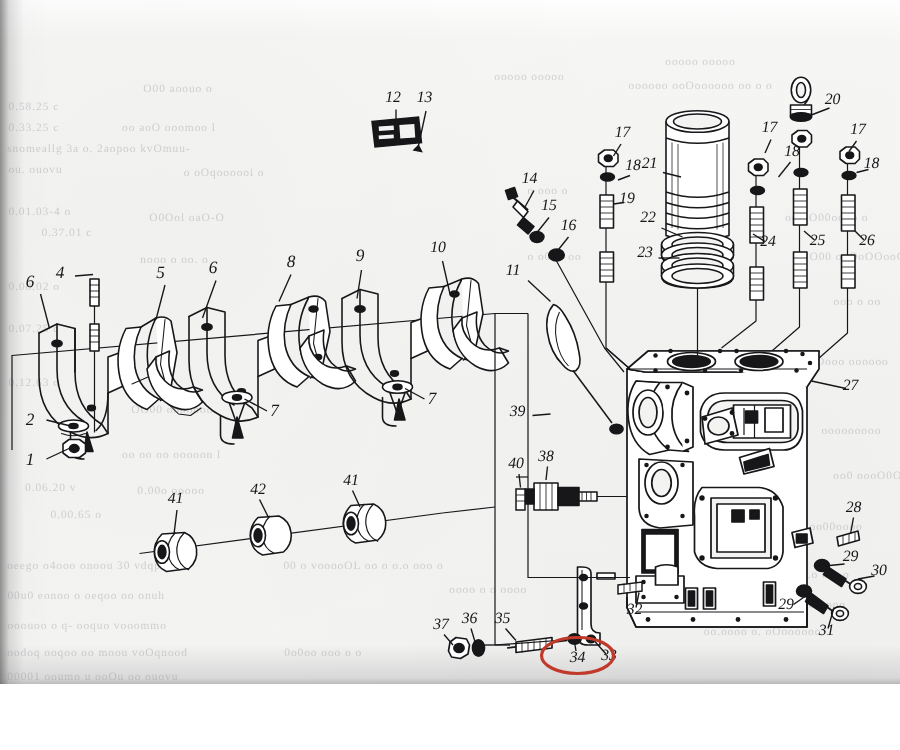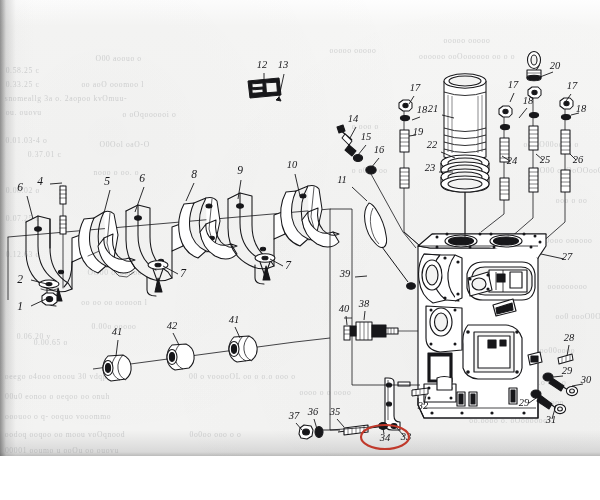--- a/index.html
+++ b/index.html
@@ -69,21 +69,21 @@
   <div id="ghost-layer">
       <div class="ghost" style="left: 6px; top: 66px;">0.58.25 c</div>
       <div class="ghost" style="left: 6px; top: 80px;">0.33.25 c</div>
       <div class="ghost" style="left: 6px; top: 94px;">snomeallg 3a  o.  2aopoo kvOmuu-</div>
       <div class="ghost" style="left: 6px; top: 108px;">ou. ouovu</div>
       <div class="ghost" style="left: 6px; top: 136px;">0.01.03-4 o</div>
       <div class="ghost" style="left: 4px; top: 150px; margin-left: 24px;">0.37.01  c</div>
       <div class="ghost" style="left: 6px; top: 186px; text-align: right;">0.08.02 o</div>
       <div class="ghost" style="left: 6px; top: 214px;">0.07.25 c</div>
       <div class="ghost" style="left: 6px; top: 250px;">0.12.63 o</div>
-      <div class="ghost" style="left: 6px; top: 332px; margin-left: 11px;">0.06.20 v</div>
+      <div class="ghost" style="left: 6px; top: 320px; margin-left: 11px;">0.06.20 v</div>
       <div class="ghost" style="left: 6px; top: 338px; margin-left: 28px;">0.00.65 o</div>
       <div class="ghost" style="left: 6px; top: 372px;">oeego o4ooo   onoou  30  vdqpooOL</div>
       <div class="ghost" style="left: 6px; top: 392px;">00u0  eonoo o   oeqoo oo  onuh</div>
       <div class="ghost" style="left: 6px; top: 412px;">ooouoo  o   q-  ooquo  vooommo</div>
       <div class="ghost" style="left: 6px; top: 430px;">oodoq  ooqoo   oo moou  voOqnood</div>
       <div class="ghost" style="left: 6px; top: 446px;">00001 ooumo u   ooOu oo  ouovu</div>
       <div class="ghost" style="left: 96px; top: 54px;">O00 aoouo o</div>
       <div class="ghost" style="left: 82px; top: 80px;">oo aoO ooomoo l</div>
       <div class="ghost" style="left: 80px; top: 110px; margin-left: 43px;">o oOqoooooi o</div>
       <div class="ghost" style="left: 100px; top: 140px;">O0Ool  oaO-O</div>

